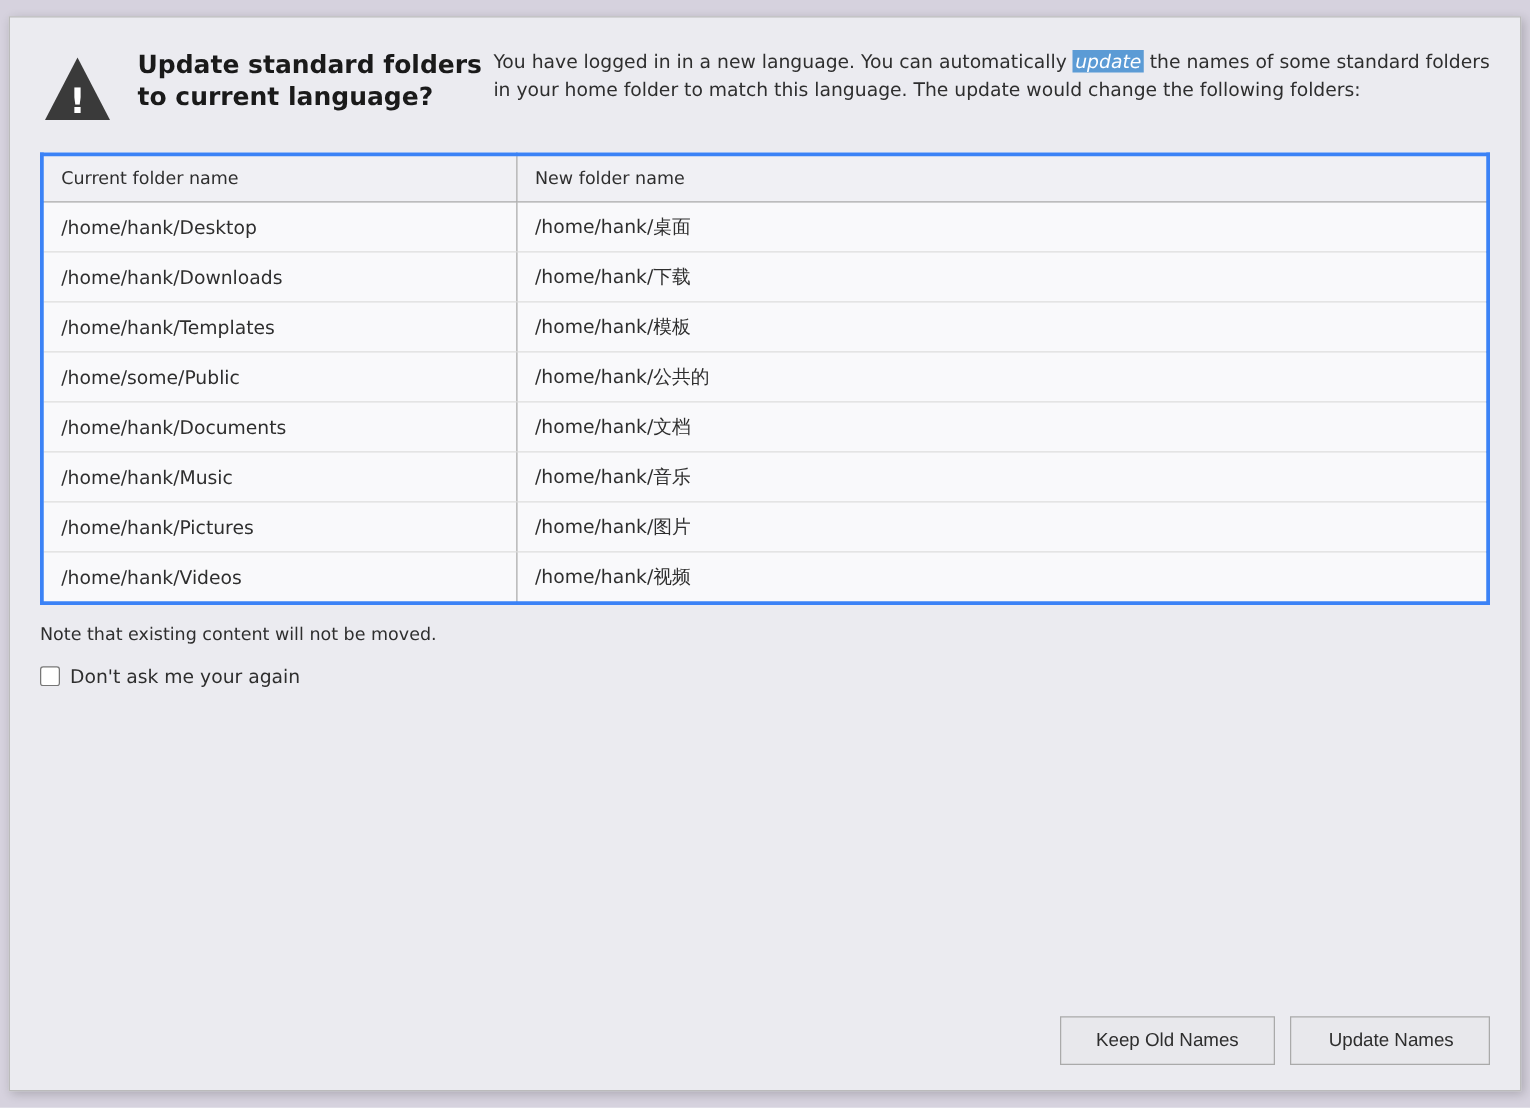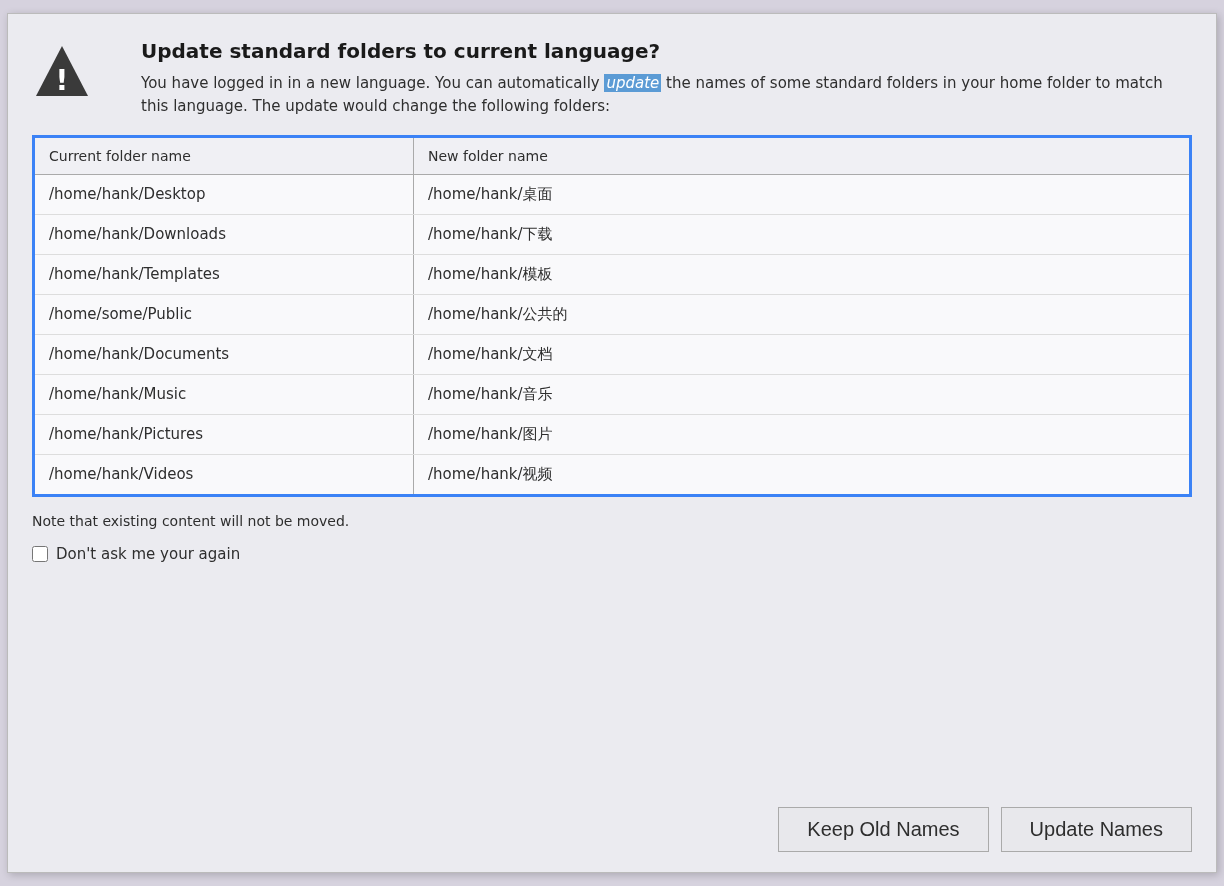--- a/index.html
+++ b/index.html
@@ -44,23 +44,22 @@
       margin-top: 4px;
     }
 
     .warning-triangle {
       width: 60px;
       height: 60px;
     }
 
     .header-text-block {
       display: flex;
-      flex-direction: column;
+      flex-direction: row;
       gap: 8px;
-      margin-left: 31px;
     }
 
     .dialog-title {
       font-size: 20px;
       font-weight: bold;
       color: #1a1a1a;
       line-height: 1.3;
     }
 
     .dialog-description {
@@ -138,21 +137,21 @@
     .button-row {
       display: flex;
       flex-direction: row;
       justify-content: flex-end;
       gap: 12px;
       margin-top: auto;
     }
 
     .dialog-button {
       padding: 10px 28px;
-      font-size: 20px;
+      font-size: 15px;
       background-color: #e8e8ec;
       border: 1px solid #aaa;
       color: #2e2e2e;
       cursor: pointer;
       min-width: 160px;
       text-align: right;
     }
 
     .dialog-button.primary {
       background-color: #e8e8ec;

